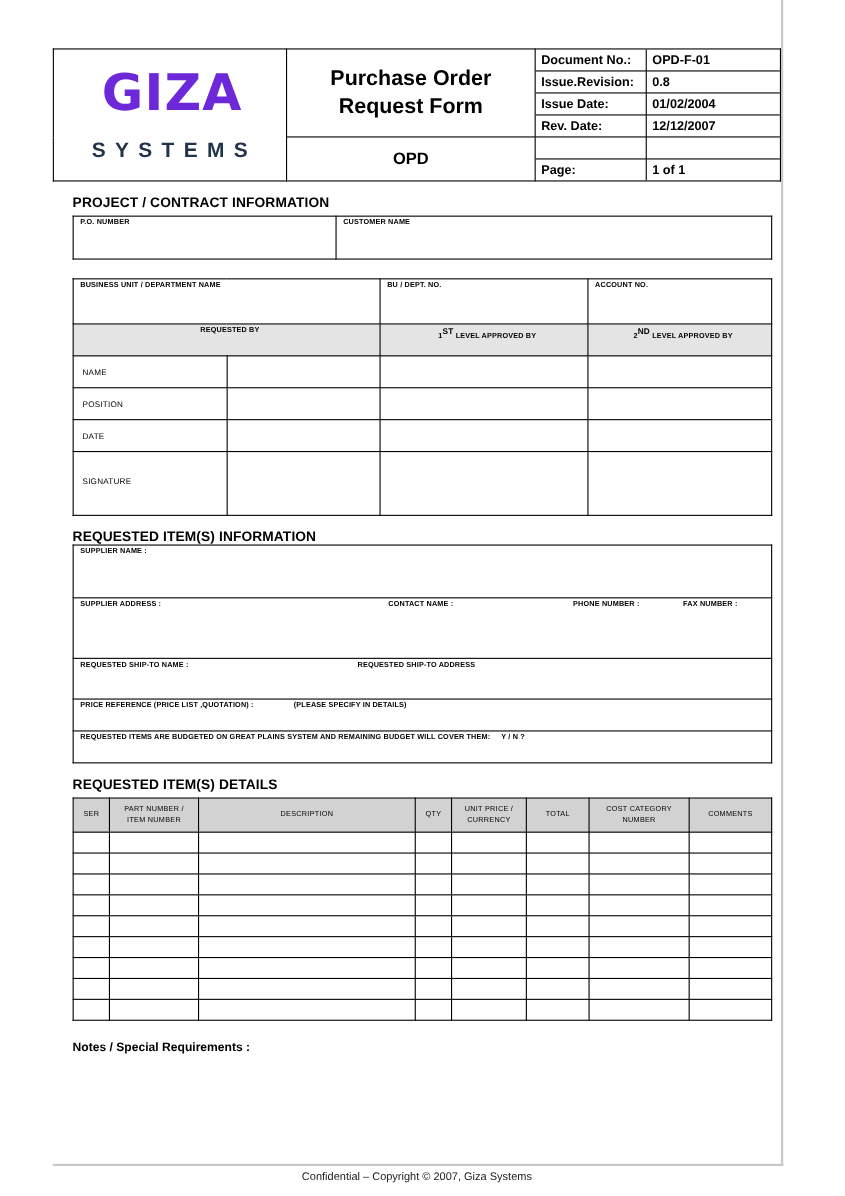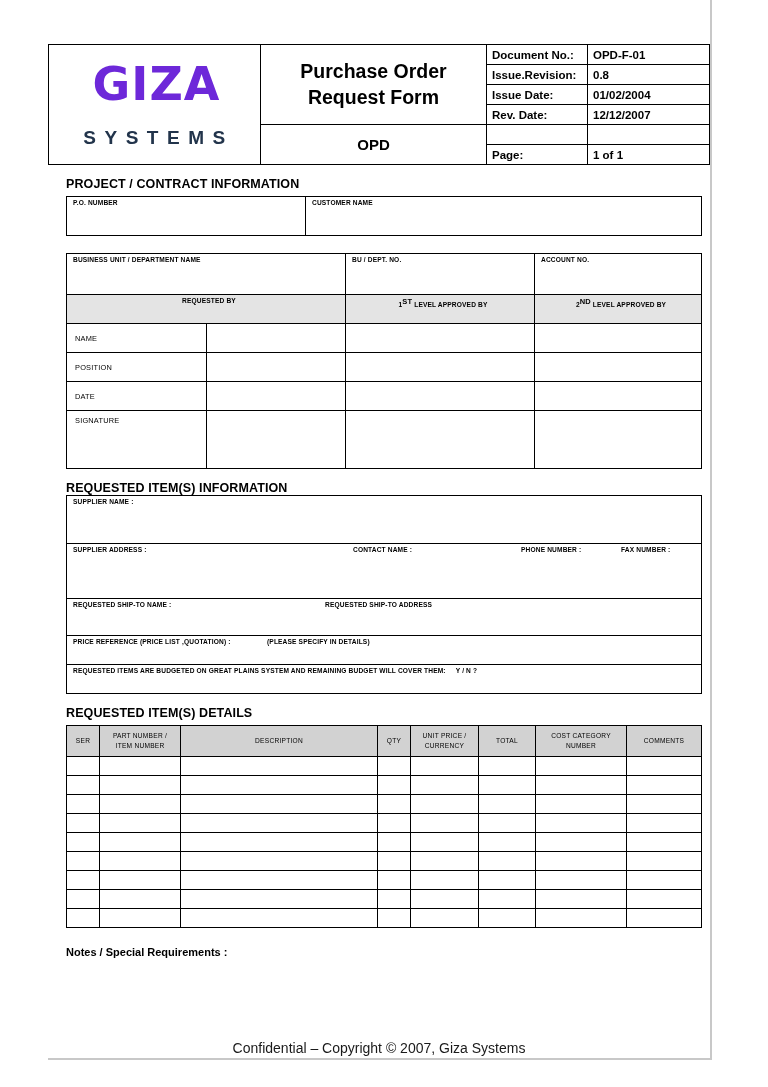--- a/index.html
+++ b/index.html
@@ -198,24 +198,24 @@
   .notes {
     margin-left: 18px;
     margin-top: 18px;
     font-size: 11px;
     font-weight: bold;
   }
 
   .footer {
     position: absolute;
     left: 0;
-    top: 1040px;
+    top: 1065px;
     width: 662px;
     text-align: center;
-    font-size: 14px;
+    font-size: 10px;
     color: #1a1a1a;
   }
   .sp-12 { height: 12px; }
   .sp-5 { height: 5px; }
 </style>
 </head>
 <body>
 
 <div class="page">
   <div class="page-inner">
@@ -310,21 +310,21 @@
         <td class="val"></td>
         <td class="val"></td>
       </tr>
       <tr class="rowh">
         <td class="lbl">DATE</td>
         <td class="val"></td>
         <td class="val"></td>
         <td class="val"></td>
       </tr>
       <tr class="rowh-sig">
-        <td class="lbl" style="vertical-align:top;padding-top:5px">SIGNATURE</td>
+        <td class="lbl" style="vertical-align:top;padding-top:22px">SIGNATURE</td>
         <td class="val"></td>
         <td class="val"></td>
         <td class="val"></td>
       </tr>
     </tbody>
       </table>
 
     <div class="sp-12"></div>
 
     <div class="sec-wrap">

